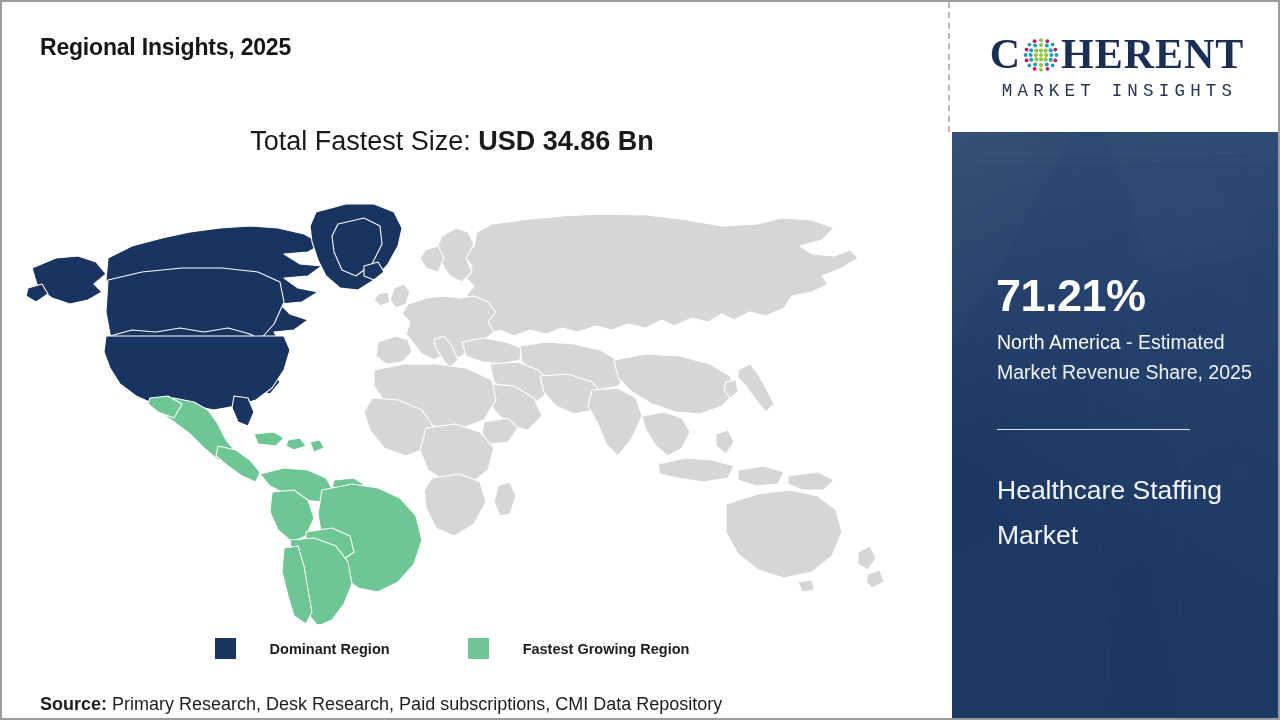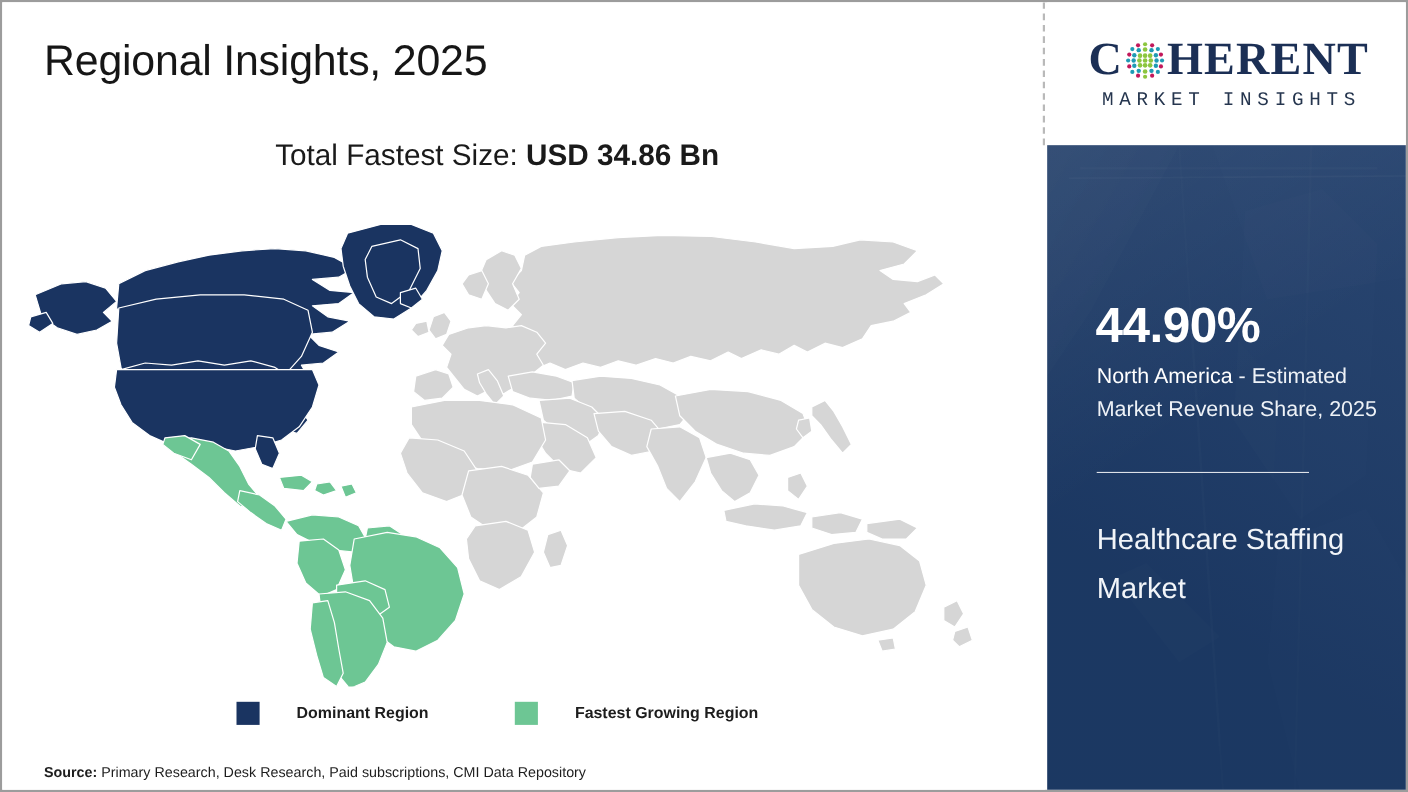--- a/index.html
+++ b/index.html
@@ -25,22 +25,22 @@
   #left-panel {
     position: absolute;
     left: 0; top: 0;
     width: 948px; height: 716px;
     background: #ffffff;
   }
 
   #page-title {
     position: absolute;
     left: 38px; top: 32px;
-    font-size: 39px;
-    font-weight: normal;
+    font-size: 23px;
+    font-weight: bold;
     color: #161616;
     letter-spacing: -0.2px;
   }
 
   #market-size-line {
     position: absolute;
     left: 0; top: 124px;
     width: 900px;
     text-align: center;
     font-size: 27px;
@@ -74,21 +74,21 @@
     font-weight: bold;
     color: #1d1d1d;
     white-space: nowrap;
     margin-left: 23px;
   }
 
   
   #source-note {
     position: absolute;
     left: 38px; top: 692px;
-    font-size: 13px;
+    font-size: 18px;
     color: #1d1d1d;
     white-space: nowrap;
   }
   #source-label { font-weight: bold; }
 
   
   #vertical-divider {
     position: absolute;
     left: 946px; top: 0;
     width: 0;
@@ -401,21 +401,21 @@
       <path d="M180,60 L250,40 L300,90 L290,300 L230,340 L170,250 Z" fill="#ffffff" opacity="0.030"></path>
       <path d="M60,180 L150,150 L210,220 L200,420 L120,470 L50,380 Z" fill="#ffffff" opacity="0.025"></path>
       <path d="M0,420 L90,380 L170,460 L150,590 L0,590 Z" fill="#ffffff" opacity="0.022"></path>
       <path d="M210,360 L290,330 L330,400 L330,590 L230,590 L200,470 Z" fill="#ffffff" opacity="0.028"></path>
       <rect x="30" y="20" width="270" height="2" fill="#ffffff" opacity="0.07"></rect>
       <path d="M20,30 L330,28" stroke="#ffffff" stroke-opacity="0.10" stroke-width="1.5" fill="none"></path>
       <path d="M120,0 L160,590" stroke="#ffffff" stroke-opacity="0.045" stroke-width="2" fill="none"></path>
       <path d="M240,0 L225,590" stroke="#ffffff" stroke-opacity="0.035" stroke-width="2" fill="none"></path>
     </svg>
 
-    <div id="stat-value">44.90%</div>
+    <div id="stat-value">71.21%</div>
 
     <div id="stat-description">
       <span id="stat-region-name">North America</span><span> - Estimated Market Revenue Share, 2025</span>
     </div>
 
     <div id="stat-rule"></div>
 
     <div id="market-name">Healthcare Staffing Market</div>
   </div>
 

